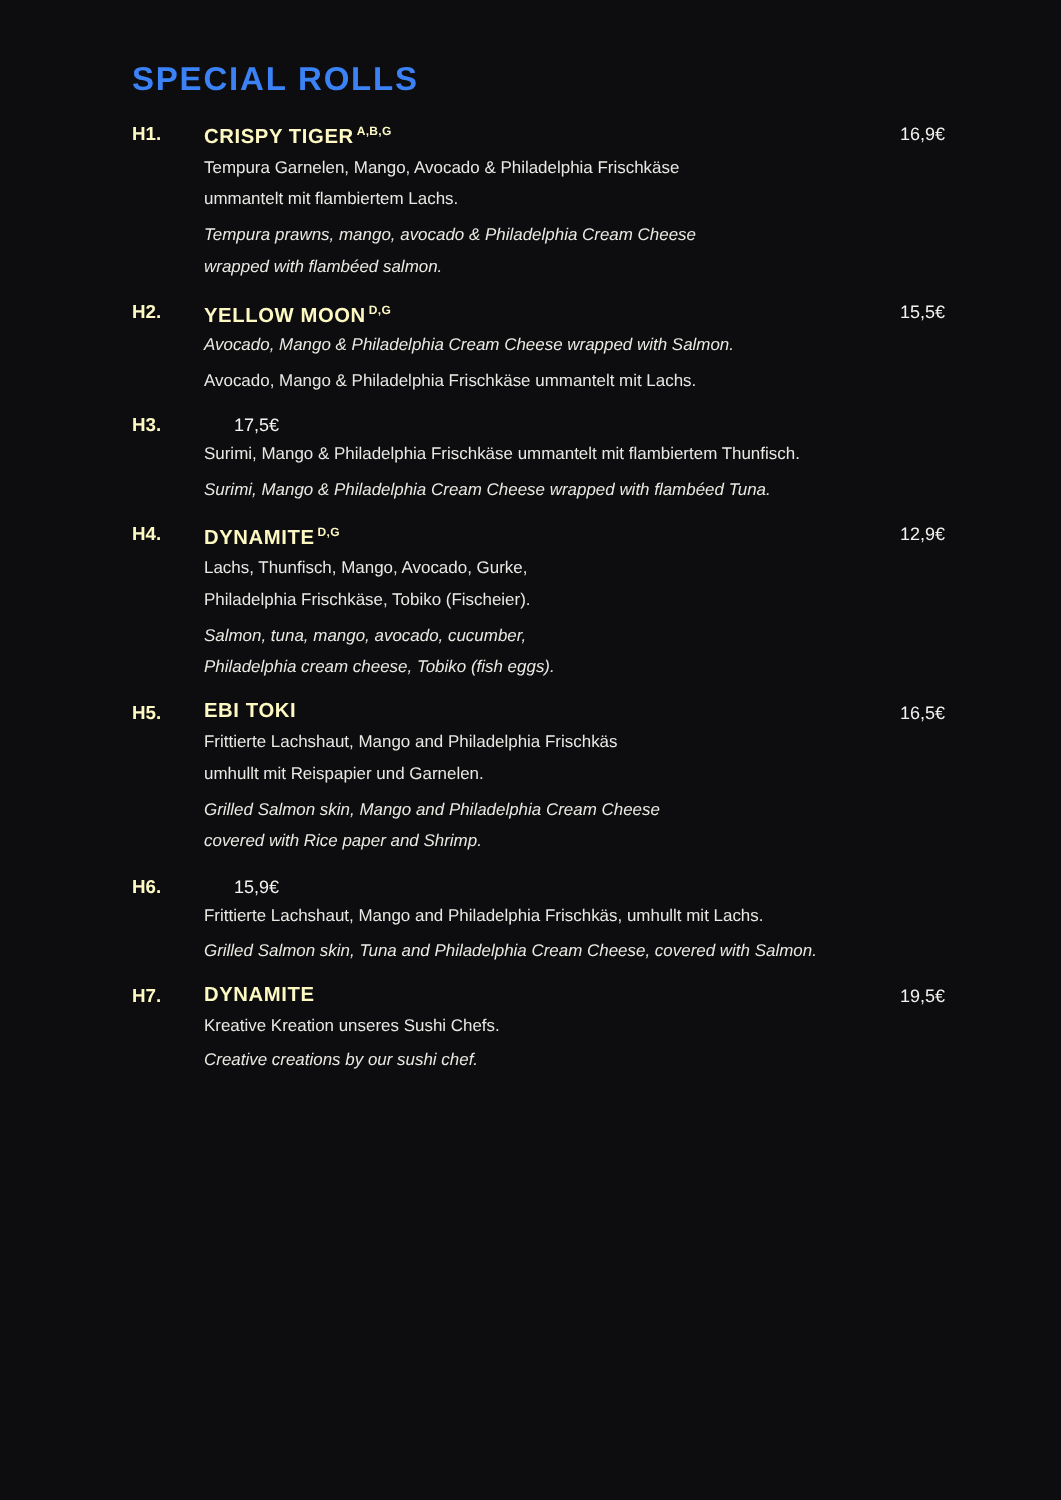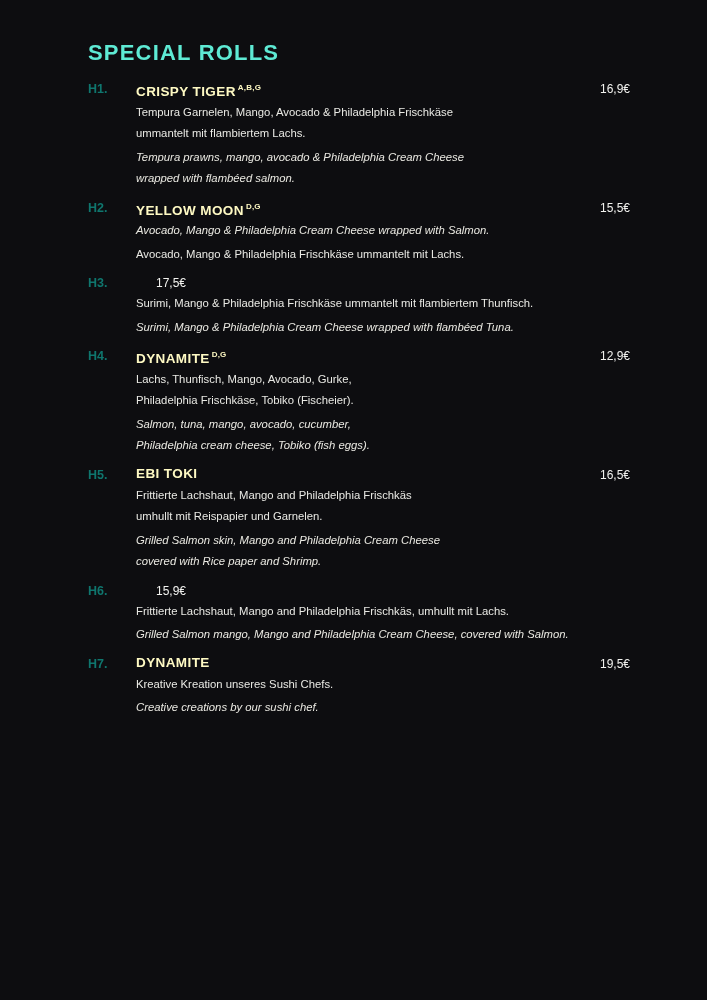--- a/index.html
+++ b/index.html
@@ -23,36 +23,36 @@
   .menu {
     position: absolute;
     left: 88px;
     top: 40px;
     width: 562px;
   }
   .section-title {
     font-size: 22px;
     font-weight: bold;
     letter-spacing: 1.2px;
-    color: #5eead4;
+    color: #3b82f6;
     margin: 0 0 14px 0;
     font-family: "Liberation Sans", sans-serif;
   }
   .item {
     position: relative;
     margin-bottom: 9px;
   }
   .item-head {
     display: flex;
     align-items: flex-start;
   }
   .code {
     width: 48px;
     flex: 0 0 48px;
-    color: #0f766e;
+    color: #fef9c3;
     font-size: 12.5px;
     font-weight: bold;
     line-height: 16px;
     padding-top: 1px;
   }
   .name-wrap {
     flex: 1 1 auto;
     color: #fef9c3;
     font-size: 13.5px;
     font-weight: bold;
@@ -169,21 +169,21 @@
         </div>
         <div class="item">
           <div class="item-head">
             <div class="code">H6.</div>
             <div class="price">15,9€</div>
           </div>
           <div class="desc de">
             <span class="desc-line">Frittierte Lachshaut, Mango and Philadelphia Frischkäs, umhullt mit Lachs.</span>
           </div>
           <div class="desc en">
-            <span class="desc-line">Grilled Salmon mango, Mango and Philadelphia Cream Cheese, covered with Salmon.</span>
+            <span class="desc-line">Grilled Salmon skin, Tuna and Philadelphia Cream Cheese, covered with Salmon.</span>
           </div>
         </div>
         <div class="item">
           <div class="item-head">
             <div class="code">H7.</div>
             <div class="name-wrap"><span>DYNAMITE</span></div>
             <div class="price">19,5€</div>
           </div>
           <div class="desc de">
             <span class="desc-line">Kreative Kreation unseres Sushi Chefs.</span>

